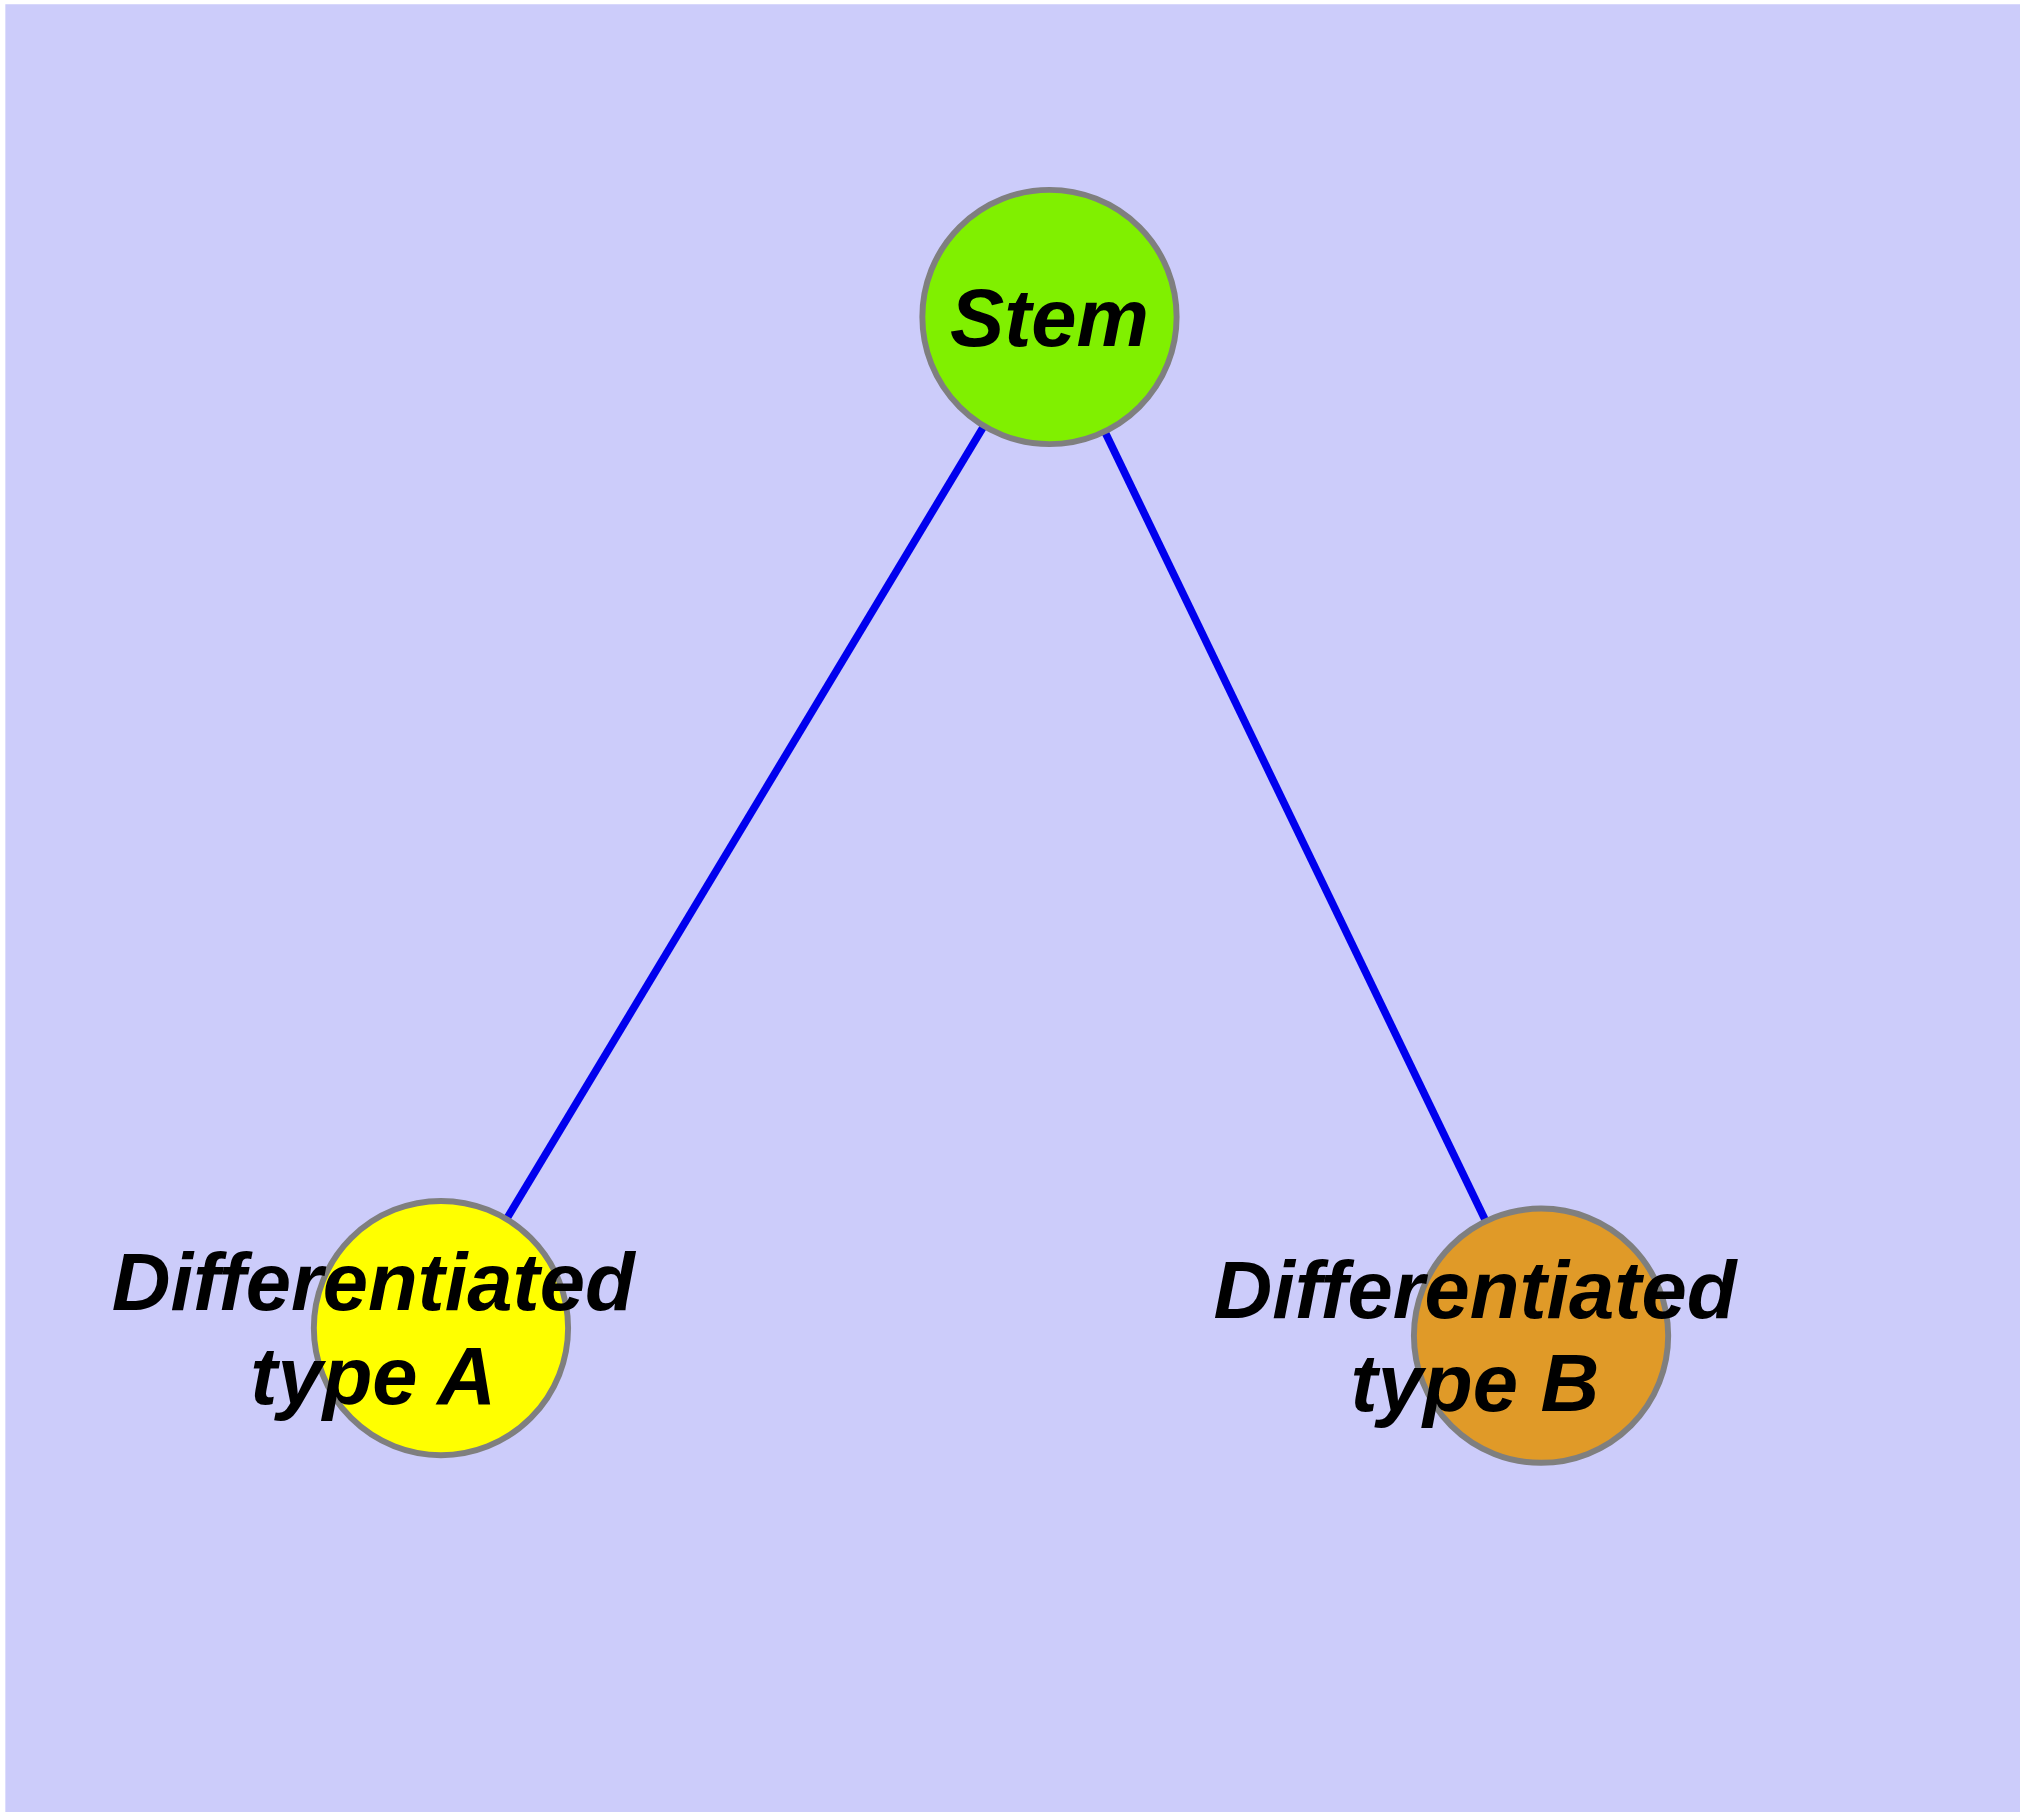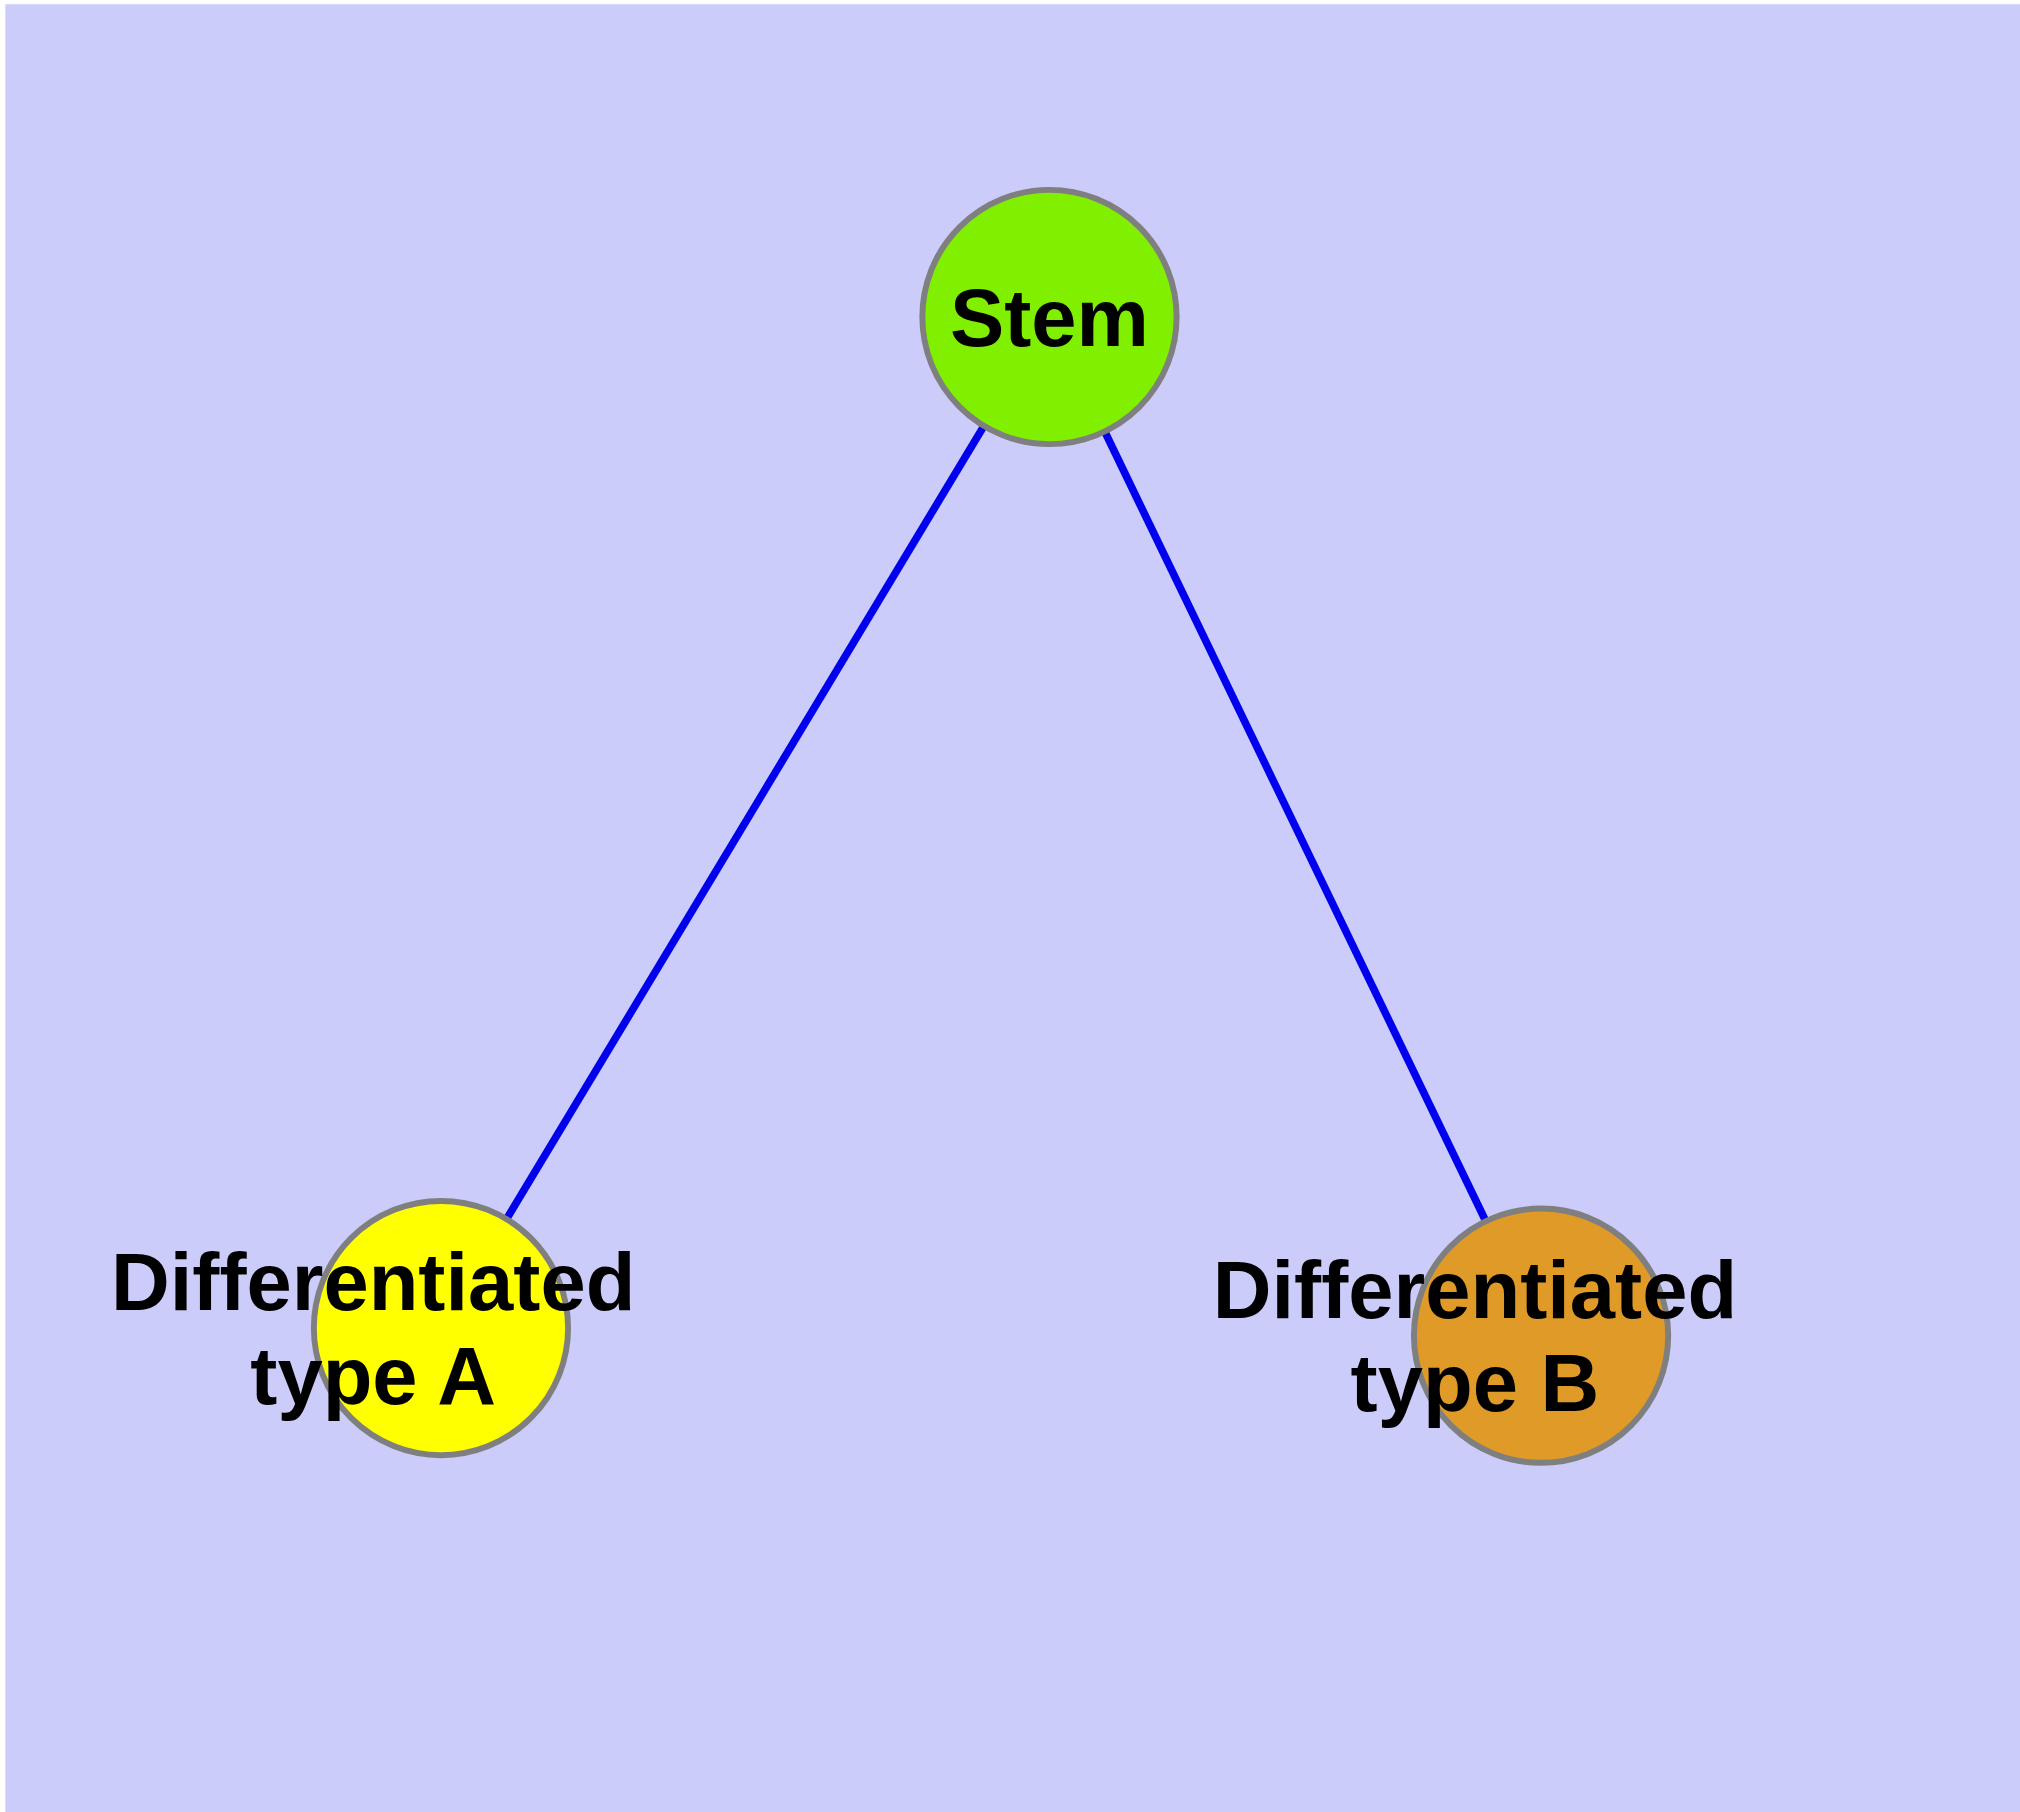--- a/index.html
+++ b/index.html
@@ -12,20 +12,21 @@
     width: 2021px;
     height: 1812px;
     overflow: hidden;
     font-family: "Liberation Sans", sans-serif;
   }
   #graph-root {
     position: relative;
     width: 2021px;
     height: 1812px;
     background: #ffffff;
+    font-style: italic;
   }
   #graph-canvas {
     position: absolute;
     left: 0;
     top: 0;
     width: 2021px;
     height: 1812px;
     display: block;
   }
   .node-label-text {

